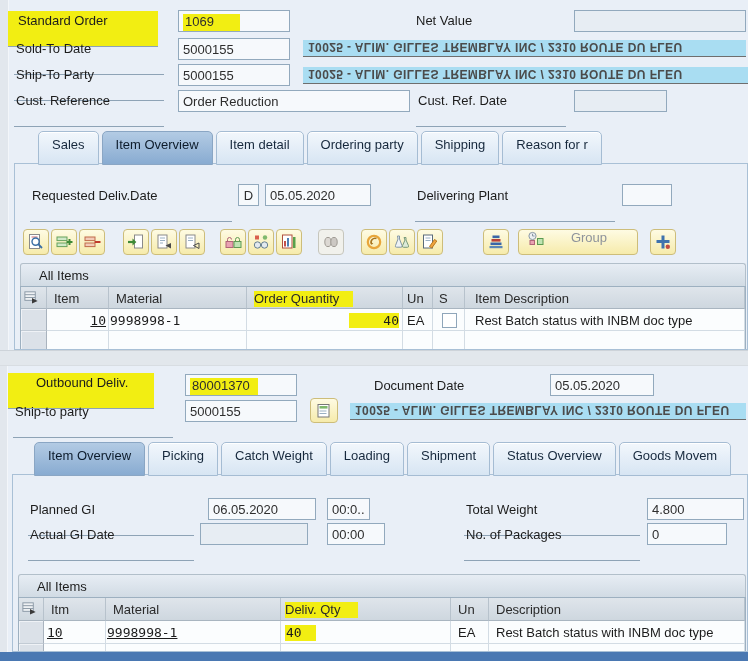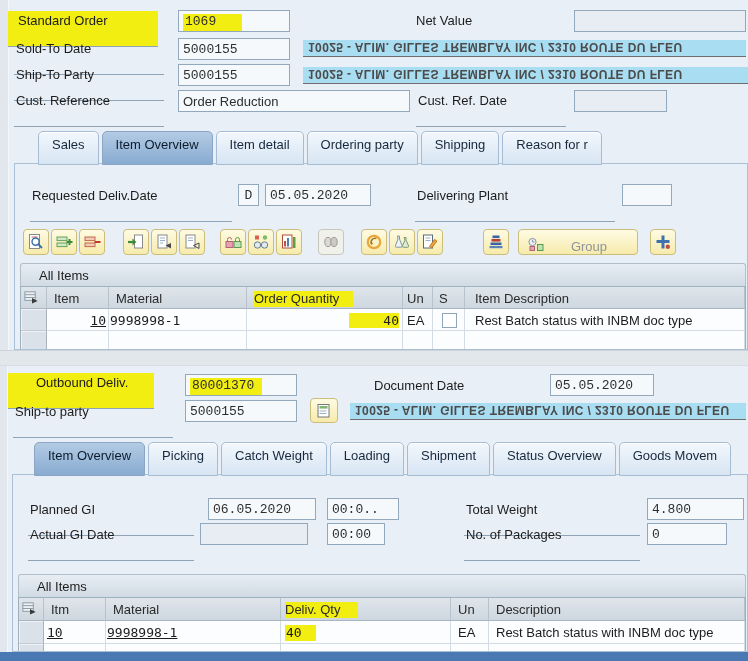--- a/index.html
+++ b/index.html
@@ -4,39 +4,39 @@
 <style>
   html,body{margin:0;padding:0}
   body{width:748px;height:661px;position:relative;overflow:hidden;
        background:#e9eff7;font-family:"Liberation Sans",sans-serif;
        font-size:13px;color:#1c1c1c}
   .abs{position:absolute;box-sizing:border-box}
   .strip{background:#e2e7ed;border-right:1px solid #f3f6fa}
   .lbl{height:36px;border-bottom:1px solid #8ea3b6;padding:2px 0 0 2px;white-space:nowrap;overflow:hidden}
   .hl{background:#f2ee12}
   .fld{background:#f6f9fc;border:1px solid #92a9bd;height:22px;padding:3px 4px 0;
-       font-family:Liberation Mono, monospace;font-size:13px;color:#2e2e2e;
+       font-family:Liberation Sans, sans-serif;font-size:13px;color:#2e2e2e;
        white-space:nowrap;overflow:hidden}
   .fld.gray{background:#e7edf3}
   .fld.sans{font-family:"Liberation Sans",sans-serif}
   .fld.center{text-align:center;padding-left:0;padding-right:0}
   .red{background:#a9ddf2;color:#4b4b4b;font-weight:bold;font-size:12px;letter-spacing:.4px;
        transform:scaleY(-1);filter:blur(.6px);padding:2px 5px 0;white-space:nowrap;overflow:hidden;
        border-top:1px solid #6e6e6e;height:17px}
   .tabs{display:flex;align-items:flex-end;z-index:3}
   .tab{background:linear-gradient(#f2f7fc,#d7e5f3);border:1px solid #a5bcd3;
        border-radius:5px 5px 0 0;padding:5px 13px 12px;margin-right:3px;margin-bottom:-1px;
        white-space:nowrap;box-shadow:inset 0 1px 0 #ffffff;color:#16283c}
   .tab.active{background:linear-gradient(#b3cbe4,#88abd1);box-shadow:none;border-color:#8aa6c4;color:#0d1c2c}
   .bodybox{border:1px solid #a9c0d6;z-index:1}
   .tbtn{width:26px;height:26px;background:linear-gradient(#fefbe3,#f6ebab);border:1px solid #cdbd7a;
         border-radius:4px;display:flex;align-items:center;justify-content:center;padding:0;cursor:default}
   .tbtn.dis{background:#f1f1ec;border-color:#c6c6bd}
   .groupbtn{width:120px;height:26px;background:linear-gradient(#fefbe3,#f6ebab);border:1px solid #cdbd7a;
-        border-radius:4px;display:flex;align-items:flex-end;padding:0 8px;gap:4px}
+        border-radius:4px;display:flex;align-items:flex-start;padding:0 8px;gap:4px}
   .groupbtn .gtxt{flex:1;text-align:center;color:#8e939b}
   .allitems{background:linear-gradient(#e7edf4,#d1dbe4);border:1px solid #b2bfca;border-bottom:none;
         border-radius:3px 3px 0 0;padding:4px 0 0 18px;white-space:nowrap}
   .grid{display:grid;border:1px solid #9db0c0;background:#fbfcfe;overflow:hidden}
   .th{background:linear-gradient(#dfe5eb,#ced7df);border-right:1px solid #b7c2cc;border-bottom:1px solid #a9b5c0;
       padding:4px 0 0 7px;white-space:nowrap;overflow:hidden;color:#2a2a2a}
   .td{background:#fbfdfe;border-right:1px solid #d3dce4;border-bottom:1px solid #d3dce4;
       padding:4px 2px 0;white-space:nowrap;overflow:hidden}
   .sel{background:#dbe1e8;border-right:1px solid #a9b3be;border-bottom:1px solid #c2cbd4;
       box-shadow:inset 1px 1px 0 #eff2f6}
@@ -310,21 +310,21 @@
   <div class="tab">Catch Weight</div>
   <div class="tab">Loading</div>
   <div class="tab">Shipment</div>
   <div class="tab">Status Overview</div>
   <div class="tab">Goods Movem</div>
 </div>
 <div class="abs bodybox" style="left:12px;top:474px;width:736px;height:178px"></div>
 
 <div class="abs lbl" style="left:28px;top:500px;width:166px">Planned GI</div>
 <div class="abs fld" style="left:208px;top:498px;width:108px">06.05.2020</div>
-<div class="abs fld" style="left:327px;top:498px;width:72px">00:0..</div>
+<div class="abs fld" style="left:327px;top:498px;width:43px">00:0..</div>
 <div class="abs lbl" style="left:464px;top:500px;width:176px">Total Weight</div>
 <div class="abs fld" style="left:647px;top:498px;width:97px">4.800</div>
 
 <div class="abs lbl" style="left:28px;top:525px;width:166px">Actual GI Date</div>
 <div class="abs fld gray" style="left:200px;top:523px;width:108px"></div>
 <div class="abs fld" style="left:327px;top:523px;width:58px">00:00</div>
 <div class="abs lbl" style="left:464px;top:525px;width:176px">No. of Packages</div>
 <div class="abs fld" style="left:647px;top:523px;width:80px">0</div>
 
 <div class="abs allitems" style="left:18px;top:574px;width:728px;height:23px"><span>All Items</span></div>

